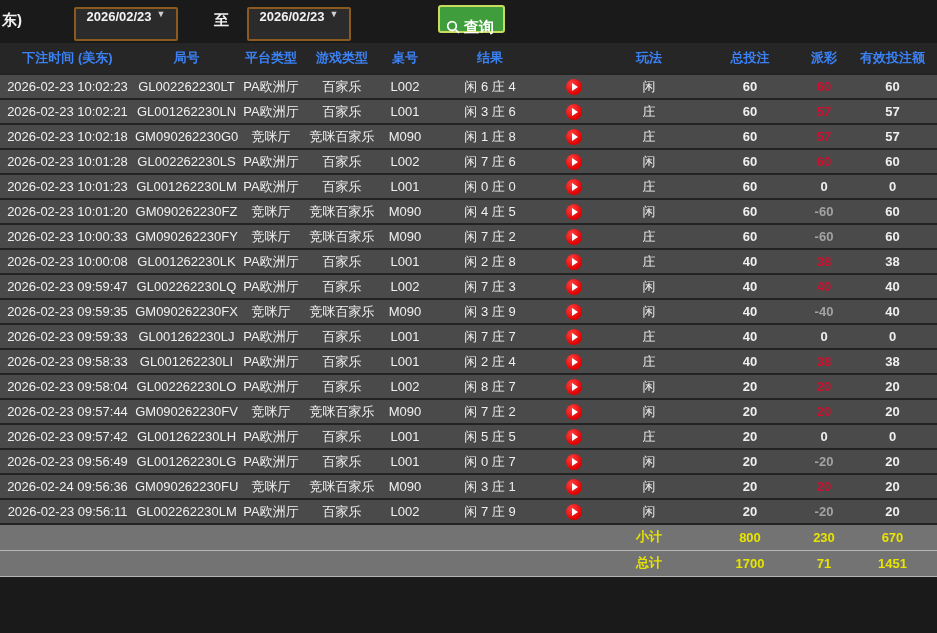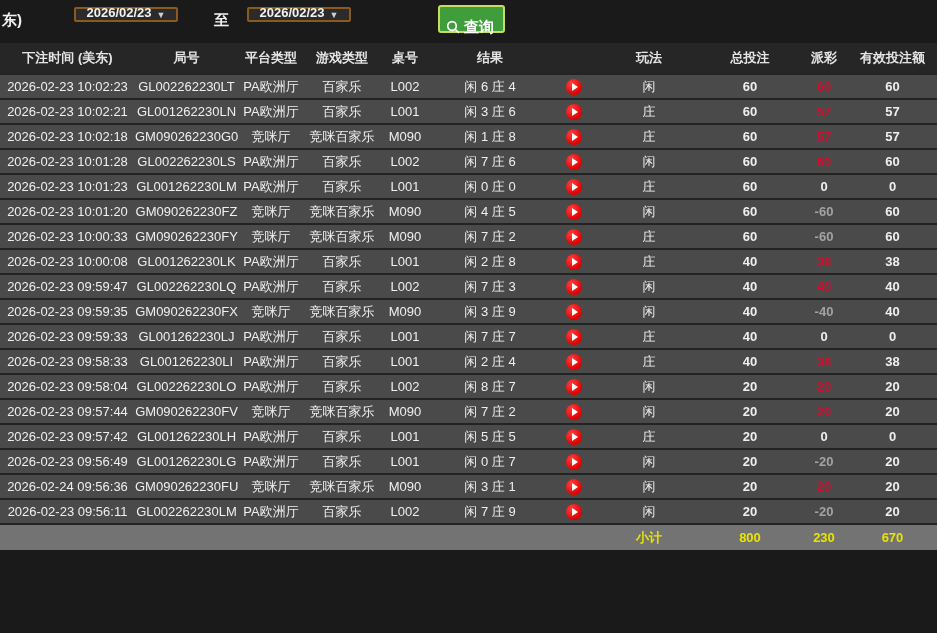--- a/index.html
+++ b/index.html
@@ -7,40 +7,40 @@
   body { font-family:"Liberation Sans","DejaVu Sans",sans-serif; }
   .screen {
     position:relative; width:937px; height:633px;
     background:#1a1a1a; overflow:hidden;
   }
   
   .topbar { position:absolute; left:0; top:0; width:937px; height:43px; background:#1a1a1a; }
   .trunc-label { position:absolute; left:2px; top:11px; color:#f2f2f2; font-size:15px; font-weight:bold; }
   .to-label   { position:absolute; left:214px; top:11px; color:#f2f2f2; font-size:15px; font-weight:bold; }
   .datebox {
-    position:absolute; top:7px; height:15px; width:104px;
+    position:absolute; top:7px; height:34px; width:104px;
     background:#2b2b2b; border:2px solid #8a5a1e; border-radius:2px;
     color:#f2f2f2; font-size:13px; font-weight:bold;
-    display:flex; align-items:flex-end; justify-content:center; gap:5px;
+    display:flex; align-items:flex-start; justify-content:center; gap:5px;
     cursor:pointer;
   }
   .datebox .arrow { font-size:9px; color:#cfcfcf; }
   .datebox.from { left:74px; }
   .datebox.to   { left:247px; }
   .query-btn {
     position:absolute; left:438px; top:5px; height:28px; padding:16px 9px 0 6px;
     background:#3f9e3b; border:2px solid #c9dc5e; border-radius:3px;
     color:#ffffff; font-size:15px; font-weight:bold;
     display:flex; align-items:center; gap:3px; cursor:pointer;
     font-family:"Liberation Sans","DejaVu Sans",sans-serif;
   }
   
   table { position:absolute; left:0; top:43px; width:937px; border-collapse:collapse; table-layout:fixed; }
   thead tr { background:#262626; height:31px; }
-  thead th { color:#e5e5e5; font-size:13px; font-weight:bold; text-align:center; }
+  thead th { color:#3b82f6; font-size:13px; font-weight:bold; text-align:center; }
   tbody tr { background:#4a4a4a; border-top:2px solid #232323; height:25px; }
   tbody td { color:#efefef; font-size:13px; text-align:center; white-space:nowrap; overflow:hidden; }
   td.num { font-weight:bold; }
   td.payout.pos  { color:#d00f2e; }
   td.payout.neg  { color:#a3a3a3; }
   td.payout.zero { color:#efefef; }
   tfoot tr { background:#737373; height:26px; }
   tfoot tr.subtotal { border-top:2px solid #232323; }
   tfoot tr.grandtotal { border-top:1px solid #b5b5b5; border-bottom:1px solid #b5b5b5; }
   tfoot td { color:#e8e400; font-size:13px; font-weight:bold; text-align:center; }
@@ -441,16 +441,23 @@
     </tr>
   </tbody>
     <tfoot>
       <tr class="subtotal">
         <td colspan="7"></td>
         <td>小计</td>
         <td>800</td>
         <td>230</td>
         <td>670</td>
       </tr>
+      <tr class="grandtotal">
+        <td colspan="7"></td>
+        <td>总计</td>
+        <td>1700</td>
+        <td>71</td>
+        <td>1451</td>
+      </tr>
     </tfoot>
   </table>
 
 </div>
 
 </body></html>

